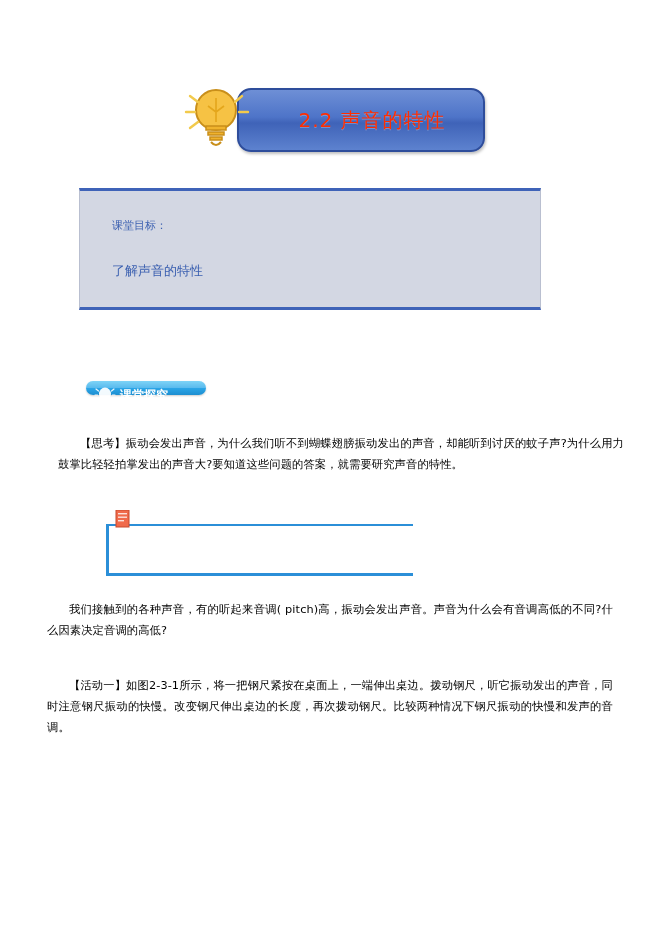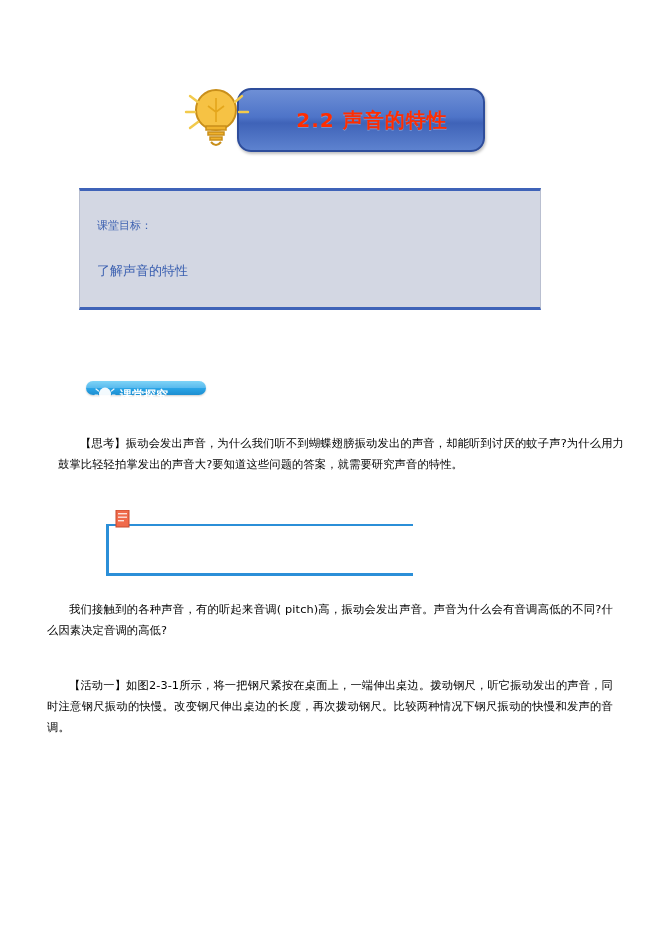--- a/index.html
+++ b/index.html
@@ -41,21 +41,21 @@
     top: 0;
     width: 100%;
     height: 100%;
     display: flex;
     align-items: center;
     justify-content: center;
     padding-left: 22px;
     box-sizing: border-box;
     color: #ff2d00;
     font-size: 20px;
-    font-weight: bold;
+    font-weight: normal;
     letter-spacing: 1px;
     text-shadow: 0 1px 0 rgba(255,255,255,0.25);
   }
   .bulb-icon {
     position: absolute;
     left: 180px;
     top: 86px;
     width: 74px;
     height: 68px;
   }
@@ -66,21 +66,21 @@
     left: 79px;
     top: 188px;
     width: 462px;
     height: 122px;
     background: #d3d7e3;
     border-top: 3px solid #3f63b8;
     border-bottom: 3px solid #3f63b8;
     border-left: 1px solid #b9bfd0;
     border-right: 1px solid #b9bfd0;
     box-sizing: border-box;
-    padding: 26px 0 0 17px;
+    padding: 26px 0 0 32px;
   }
   .objective-line {
     color: #3a5fb0;
     font-size: 11px;
     line-height: 1.6;
     margin-bottom: 26px;
   }
   .objective-line2 {
     color: #3a5fb0;
     font-size: 13px;

